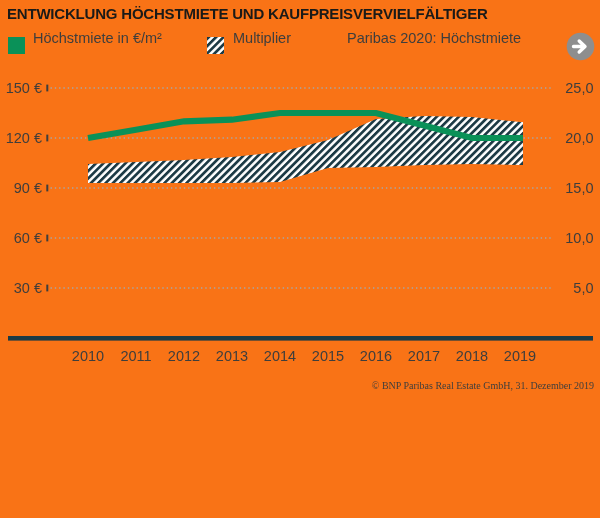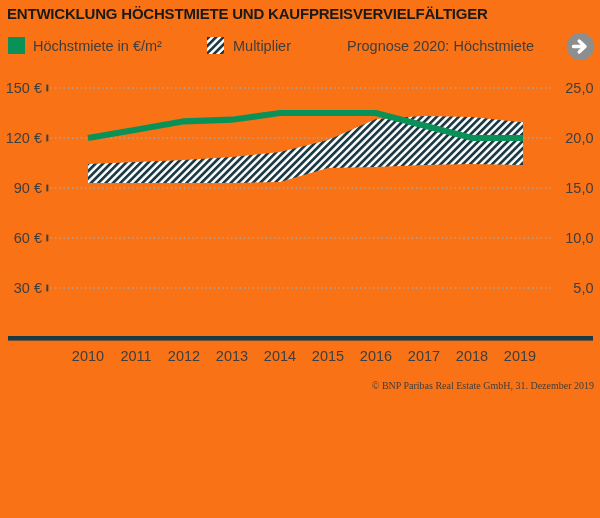--- a/index.html
+++ b/index.html
@@ -6,21 +6,21 @@
   #stage{
     position:relative;width:600px;height:518px;background:#f97316;overflow:hidden;
     font-family:"Liberation Sans", sans-serif;
   }
   #chart-title{
     position:absolute;left:7px;top:5px;margin:0;
     font-size:15px;font-weight:700;letter-spacing:-0.2px;color:#1a1a18;
     white-space:nowrap;
   }
   .legend-swatch-green{position:absolute;left:8px;top:37px;width:17px;height:17px;}
-  .legend-label{position:absolute;top:38px;font-size:14.5px;color:#3e3e3d;white-space:nowrap;}
+  .legend-label{position:absolute;top:30px;font-size:14.5px;color:#3e3e3d;white-space:nowrap;}
   #lbl-hoechstmiete{left:33px;}
   #swatch-multiplier{position:absolute;left:207px;top:37px;}
   #lbl-multiplier{left:233px;}
   #lbl-prognose{left:347px;}
   #arrow-icon{position:absolute;left:566px;top:32px;}
   #plot{position:absolute;left:0;top:0;}
   #copyright{
     position:absolute;right:6px;top:380px;font-size:10px;color:#3e3e3d;white-space:nowrap;
   }
 </style>
@@ -41,21 +41,21 @@
       <defs>
         <pattern id="hatch-sw" patternUnits="userSpaceOnUse" width="5.2" height="5.2" patternTransform="rotate(-45)">
           <rect x="0" y="0" width="5.2" height="5.2" fill="#ffffff"></rect>
           <rect x="0" y="0" width="5.2" height="2.7" class="hatch-dark" fill="#1c3a45"></rect>
         </pattern>
       </defs>
       <rect x="0" y="0" width="17" height="17" fill="url(#hatch-sw)"></rect>
     </svg>
     <span class="legend-label" id="lbl-multiplier" style="color: rgb(62, 62, 61); text-align: right;">Multiplier</span>
 
-    <span class="legend-label" id="lbl-prognose" style="color: rgb(62, 62, 61);">Prognose 2020: Höchstmiete</span>
+    <span class="legend-label" id="lbl-prognose" style="color: rgb(62, 62, 61);">Paribas 2020: Höchstmiete</span>
     <svg id="arrow-icon" width="29" height="29" viewBox="0 0 29 29">
       <circle id="arrow-circle" cx="14.5" cy="14.5" r="13.8" fill="#8e8e8e"></circle>
       <path d="M7.5 14.5 H 18 M 13.2 9 L 19 14.5 L 13.2 20" fill="none" stroke="#ffffff" stroke-width="3.4" stroke-linecap="round" stroke-linejoin="round"></path>
     </svg>
   </div>
 
   <svg id="plot" width="600" height="410" viewBox="0 0 600 410" style="font-family: &quot;Liberation Sans&quot;, sans-serif;">
     <defs>
       <pattern id="hatch" patternUnits="userSpaceOnUse" width="5.2" height="5.2" patternTransform="rotate(-45)">
         <rect x="0" y="0" width="5.2" height="5.2" fill="#ffffff"></rect>

